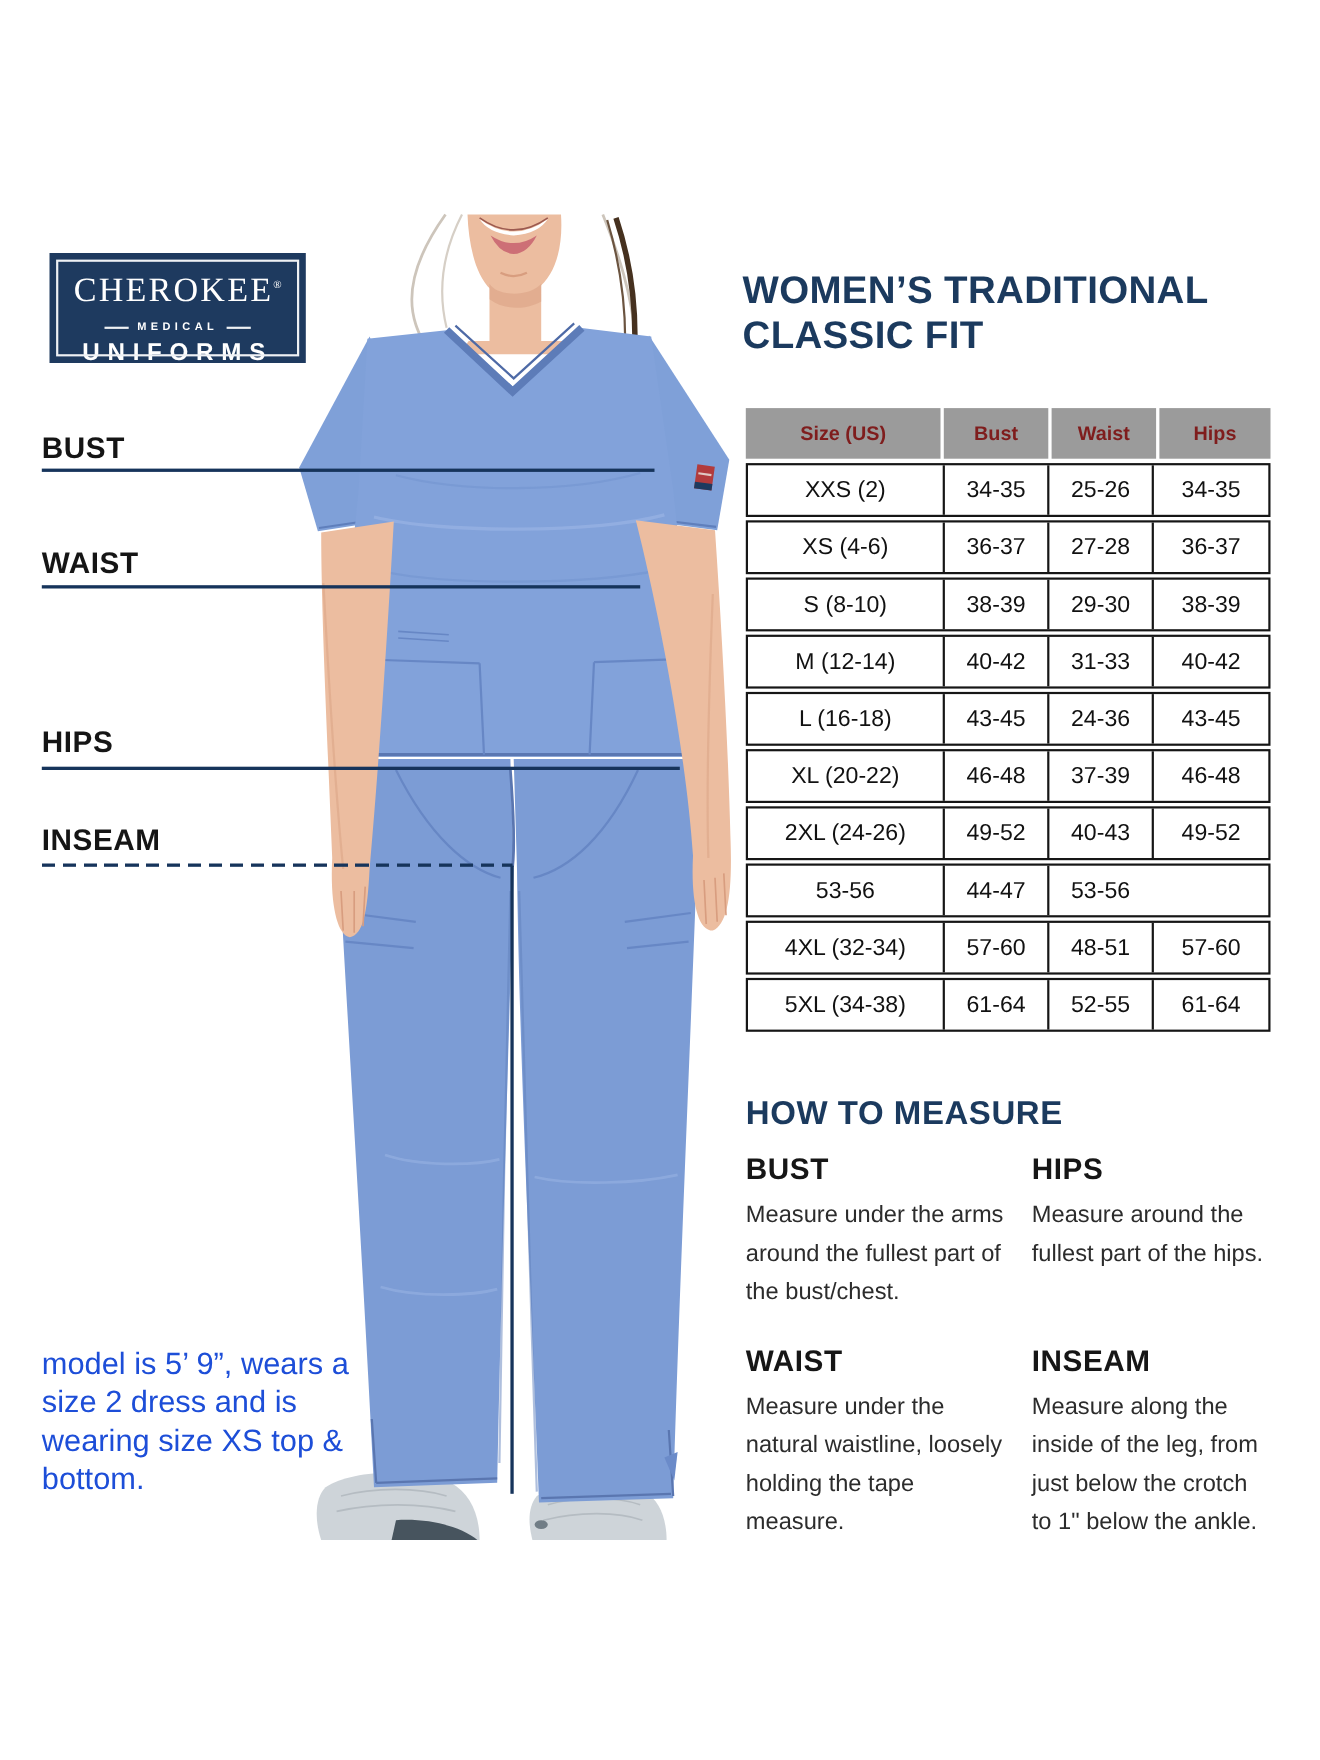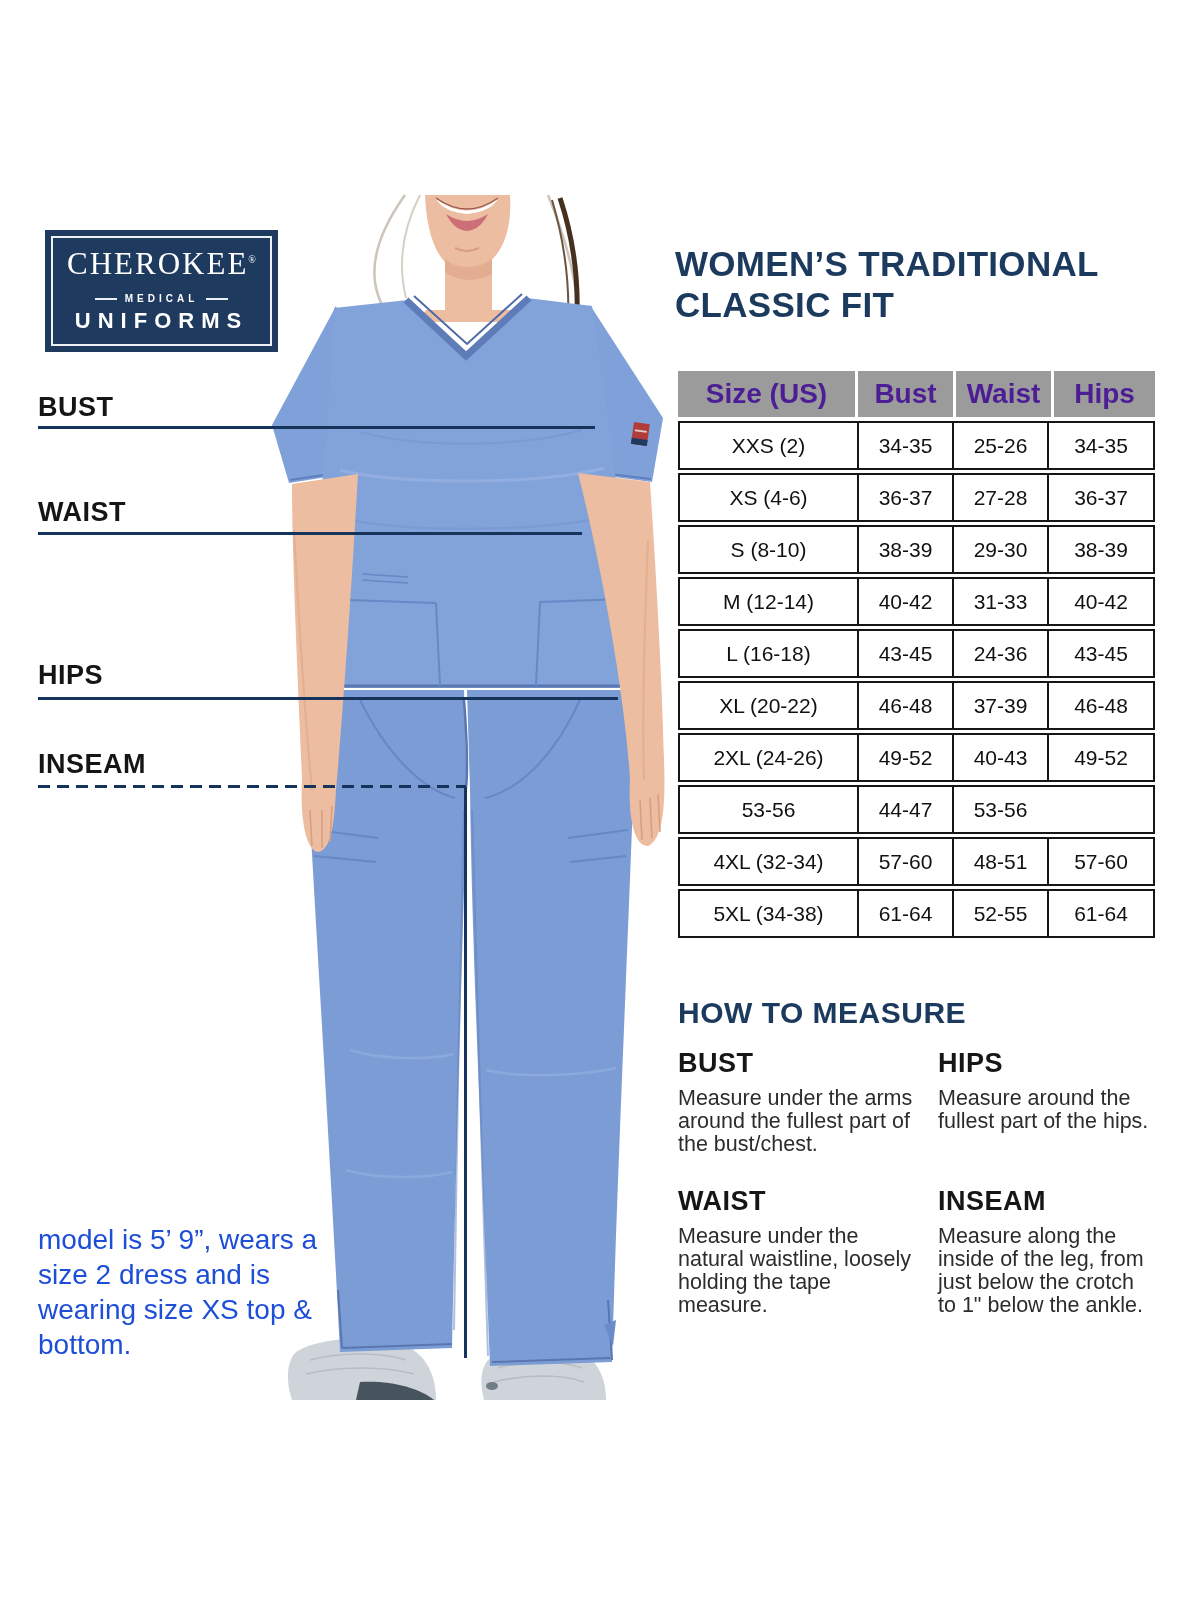--- a/index.html
+++ b/index.html
@@ -1,20 +1,20 @@
 <!DOCTYPE html>
 <html><head>
 <meta charset="utf-8">
 <style>
   * { margin:0; padding:0; box-sizing:border-box; }
   body { background:#ffffff; font-family:"Liberation Sans", sans-serif; }
   .canvas { position:relative; width:1200px; height:1600px; background:#fff; overflow:hidden; }
 
   
-  .logo-box { position:absolute; left:45px; top:230px; width:233px; height:122px;
+  .logo-box { position:absolute; left:45px; top:230px; width:233px; height:100px;
               background:#1e3a5f; display:flex; flex-direction:column; align-items:center; }
   .logo-frame { position:absolute; inset:6px; border:2px solid #eef1f4; pointer-events:none; }
   .logo-name { margin-top:14px; font-family:"Liberation Serif", serif; font-size:31px; line-height:31px;
                color:#fff; letter-spacing:2px; font-weight:400; white-space:nowrap; }
   .logo-name sup { font-size:10px; letter-spacing:0; }
   .logo-divider { display:flex; align-items:center; gap:8px; margin-top:14px; }
   .logo-divider .dash { width:22px; height:2px; background:#eef1f4; }
   .logo-medical { font-size:10px; letter-spacing:4px; color:#fff; font-weight:700; }
   .logo-uniforms { margin-top:4px; font-size:22px; letter-spacing:7px; color:#fff; font-weight:700; }
 
@@ -24,35 +24,35 @@
   .m-line-dashed { position:absolute; left:38px; height:3px; z-index:5;
      background:repeating-linear-gradient(90deg,#16345b 0 12px, rgba(0,0,0,0) 12px 19px); }
   .m-line-vert { position:absolute; width:3px; background:#16345b; z-index:5; }
 
   
   .page-title { position:absolute; left:675px; top:243px; font-size:35px; line-height:41px;
                 font-weight:700; color:#1b3a5e; letter-spacing:0.3px; }
 
   .size-table { position:absolute; left:678px; top:371px; width:477px; }
   .thead { display:grid; grid-template-columns:177px 95px 95px 1fr; gap:3px; height:46px; }
-  .th { background:#9b9b9b; color:#4c1d95; font-size:28px; font-weight:700;
+  .th { background:#9b9b9b; color:#7f1d1d; font-size:18px; font-weight:700;
         display:flex; align-items:center; justify-content:center; }
   .tbody { margin-top:4px; }
   .tr { display:grid; grid-template-columns:177px 95px 95px 1fr; height:49px;
         border:2px solid #161616; margin-bottom:3px; background:#fff; }
   .td { display:flex; align-items:center; justify-content:center; font-size:21px; font-weight:400;
         color:#111; border-left:2px solid #161616; }
   .td:first-child { border-left:none; }
 
   .htm-title { position:absolute; left:678px; top:996px; font-size:30px; font-weight:700;
                color:#1b3a5e; letter-spacing:0.5px; }
   .htm-grid { position:absolute; left:678px; top:1048px; width:478px; display:grid;
               grid-template-columns:242px 1fr; column-gap:18px; row-gap:30px; }
   .htm-item-title { font-size:27px; font-weight:700; color:#161616; margin-bottom:8px; letter-spacing:0.5px; }
-  .htm-item-text { font-size:21.5px; line-height:23px; color:#2c2c2c; }
+  .htm-item-text { font-size:21.5px; line-height:35px; color:#2c2c2c; }
 
   .model-note { position:absolute; left:38px; top:1222px; width:282px;
                 font-size:28px; line-height:35px; color:#1d4ed8; }
 
   .figure-wrap { position:absolute; left:230px; top:170px; width:460px; height:1230px; z-index:1; }
 </style>
 </head>
 <body>
 
 <div class="canvas">

